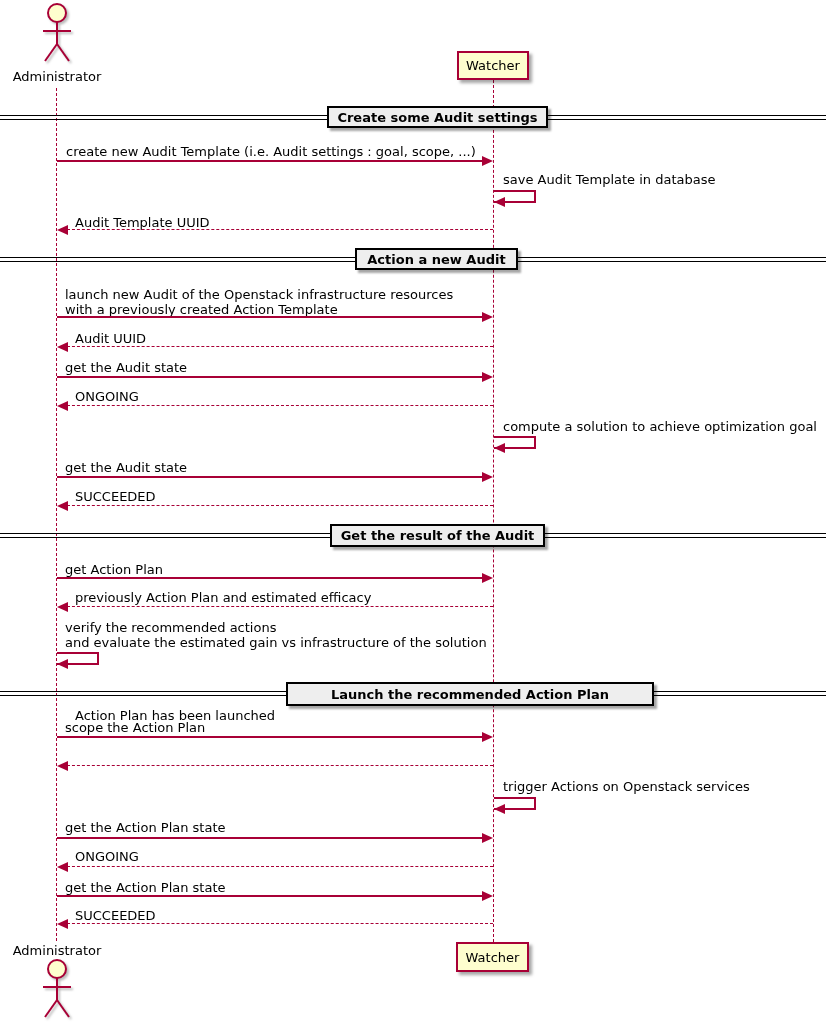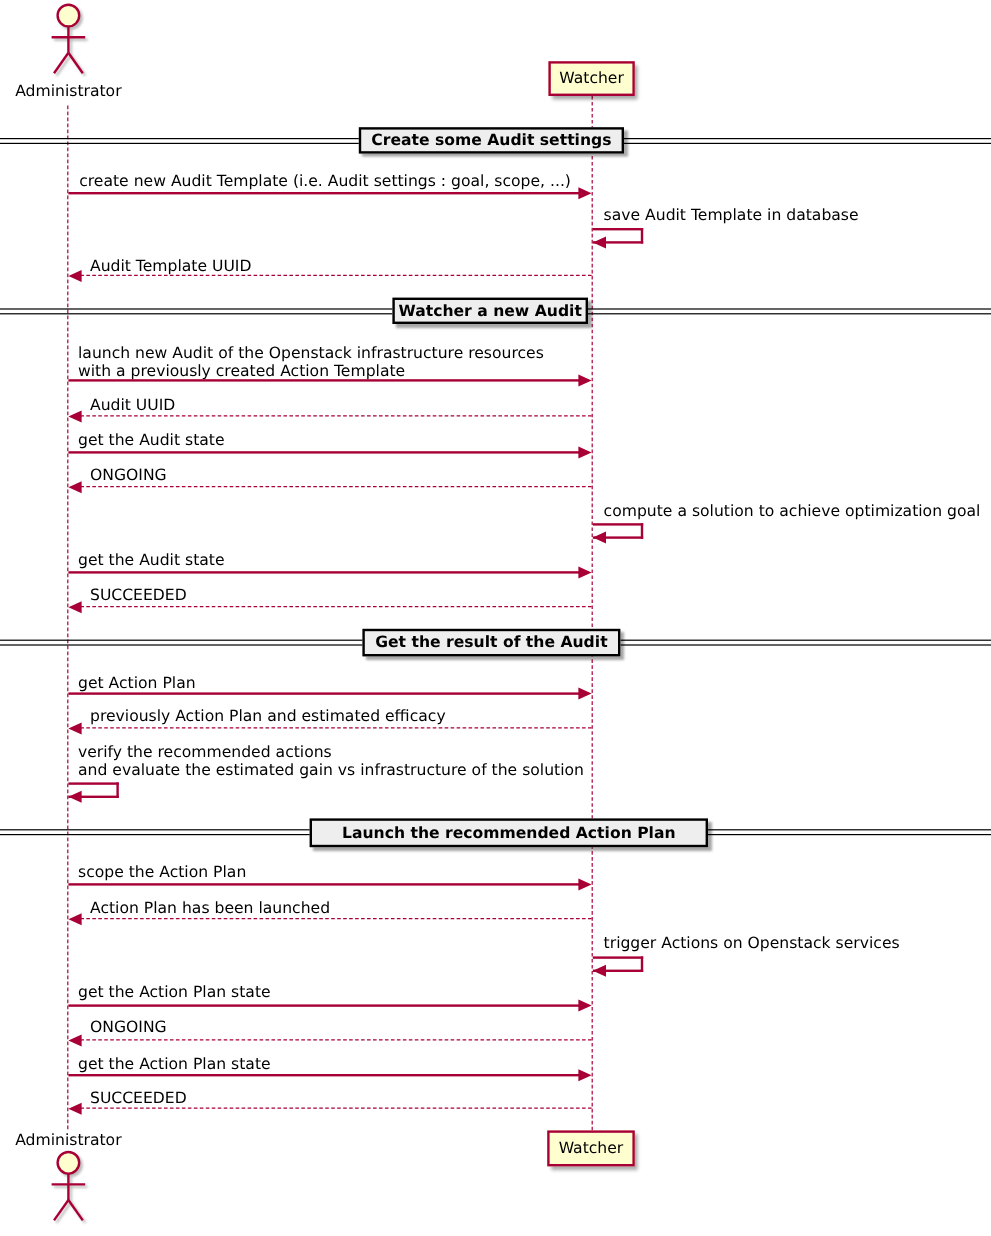--- a/index.html
+++ b/index.html
@@ -15,21 +15,21 @@
           border-top:5px solid transparent;border-bottom:5px solid transparent;}
   .selfloop{position:absolute;box-sizing:border-box;width:42px;height:13px;
             border:2px solid #A80036;border-left:none;}
   .pbox{position:absolute;box-sizing:border-box;background:#FEFECE;border:2px solid #A80036;
         box-shadow:3px 3px 3px rgba(0,0,0,.35);display:flex;align-items:center;
         justify-content:center;font-size:13px;color:#000;}
   .divline{position:absolute;left:0;width:826px;height:3px;
            border-top:1px solid #000;border-bottom:1px solid #000;}
   .divbox{position:absolute;box-sizing:border-box;background:#EEEEEE;border:2px solid #000;
           box-shadow:3px 3px 2px rgba(0,0,0,.35);display:flex;align-items:center;
-          justify-content:center;font-size:13px;font-weight:bold;color:#000;white-space:nowrap;}
+          justify-content:center;font-size:13px;font-weight:bold;color:#000;white-space:nowrap;margin-left:28px;}
   .actor{position:absolute;filter:drop-shadow(2px 2px 1px rgba(120,120,120,.5));}
   .alabel{position:absolute;width:98px;text-align:center;font-size:13px;color:#000;}
 </style>
 </head>
 <body>
 
 <div id="stage">
 
   <div class="lifeline" style="left:56px;top:88px;height:853px"></div>
   <div class="lifeline" style="left:493px;top:80px;height:862px"></div>
@@ -65,21 +65,21 @@
   </div>
 
   <div>
     <div class="label" style="left:75px;top:215px">Audit Template UUID</div>
     <div class="dash" style="left:62px;top:229px;width:431px"></div>
     <div class="head-l" style="left:57px;top:225px"></div>
   </div>
 
   <div>
     <div class="divline" style="top:257px"></div>
-    <div class="divbox" style="left:327px;top:248px;width:163px;height:22px">Watcher a new Audit</div>
+    <div class="divbox" style="left:327px;top:248px;width:163px;height:22px">Action a new Audit</div>
   </div>
 
   <div>
     <div class="label" style="left:65px;top:287px">launch new Audit of the Openstack infrastructure resources</div>
     <div class="label" style="left:65px;top:302px">with a previously created Action Template</div>
     <div class="arrow" style="left:57px;top:316px;width:427px"></div>
     <div class="head-r" style="left:482px;top:312px"></div>
   </div>
 
   <div>
@@ -137,31 +137,31 @@
 
   <div>
     <div class="label" style="left:65px;top:620px">verify the recommended actions</div>
     <div class="label" style="left:65px;top:635px">and evaluate the estimated gain vs infrastructure of the solution</div>
     <div class="selfloop" style="left:57px;top:652px"></div>
     <div class="head-l" style="left:57px;top:659px"></div>
   </div>
 
   <div>
     <div class="divline" style="top:691px"></div>
-    <div class="divbox" style="left:258px;top:682px;width:332px;height:24px">Launch the recommended Action Plan</div>
+    <div class="divbox" style="left:258px;top:682px;width:368px;height:24px">Launch the recommended Action Plan</div>
   </div>
 
   <div>
     <div class="label" style="left:65px;top:720px">scope the Action Plan</div>
     <div class="arrow" style="left:57px;top:736px;width:427px"></div>
     <div class="head-r" style="left:482px;top:732px"></div>
   </div>
 
   <div>
-    <div class="label" style="left:75px;top:750px">Action Plan has been launched</div>
+    <div class="label" style="left:75px;top:708px">Action Plan has been launched</div>
     <div class="dash" style="left:62px;top:765px;width:431px"></div>
     <div class="head-l" style="left:57px;top:761px"></div>
   </div>
 
   <div>
     <div class="label" style="left:503px;top:779px">trigger Actions on Openstack services</div>
     <div class="selfloop" style="left:494px;top:797px"></div>
     <div class="head-l" style="left:494px;top:804px"></div>
   </div>
 

